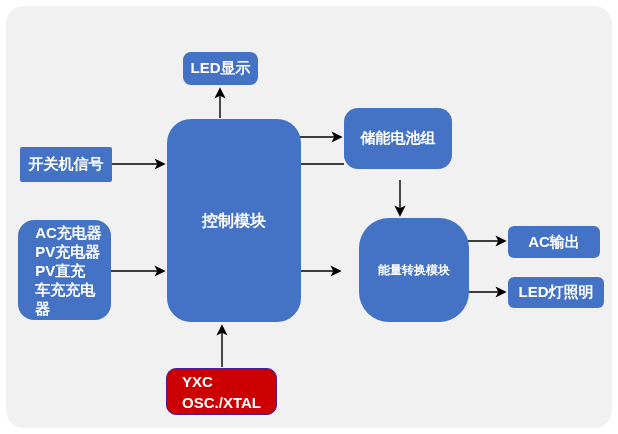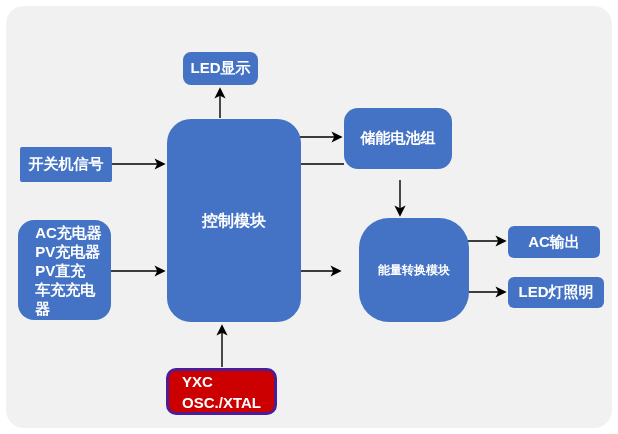--- a/index.html
+++ b/index.html
@@ -10,21 +10,21 @@
   .panel{
     position:absolute;left:6px;top:6px;width:606px;height:422px;
     background:#f1f1f2;border-radius:18px;
   }
   .node{
     position:absolute;display:flex;align-items:center;justify-content:center;
     color:#ffffff;font-weight:bold;text-align:left;box-sizing:border-box;
     white-space:pre-line;line-height:1.25;
   }
   .blue{background:#4472c4;}
-  .red{background:#cc0000;border:3px solid #4c1d95;}
+  .red{background:#cc0000;border:1px solid #4c1d95;}
   .arrows{position:absolute;left:0;top:0;width:618px;height:434px;pointer-events:none;}
 
   .n-led-display{left:183px;top:52px;width:75px;height:33px;border-radius:8px;font-size:15px;}
   .n-power-signal{left:20px;top:147px;width:92px;height:35px;border-radius:2px;font-size:15px;}
   .n-control{left:167px;top:119px;width:134px;height:203px;border-radius:24px;font-size:16px;}
   .n-battery{left:344px;top:108px;width:108px;height:61px;border-radius:14px;font-size:15px;}
   .n-energy{left:359px;top:218px;width:110px;height:104px;border-radius:30px;font-size:12px;}
   .n-chargers{left:18px;top:220px;width:93px;height:100px;border-radius:16px;font-size:15px;line-height:19px;padding-left:8px;}
   .n-ac-output{left:508px;top:226px;width:92px;height:32px;border-radius:6px;font-size:15px;}
   .n-led-lighting{left:508px;top:277px;width:96px;height:31px;border-radius:6px;font-size:15px;}

